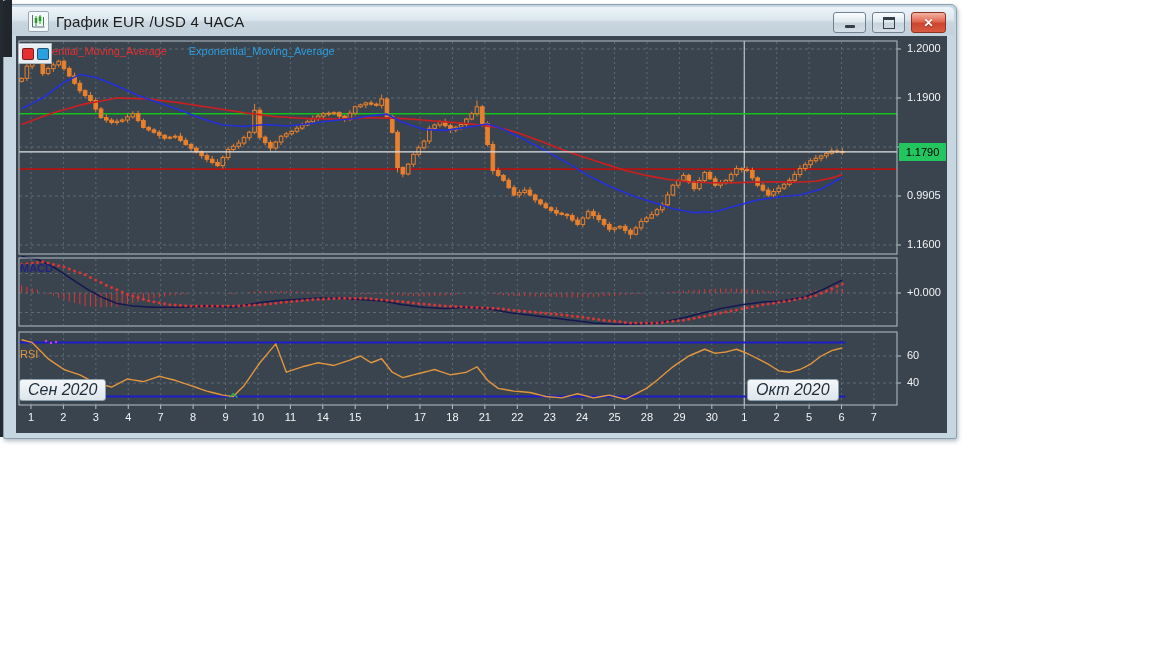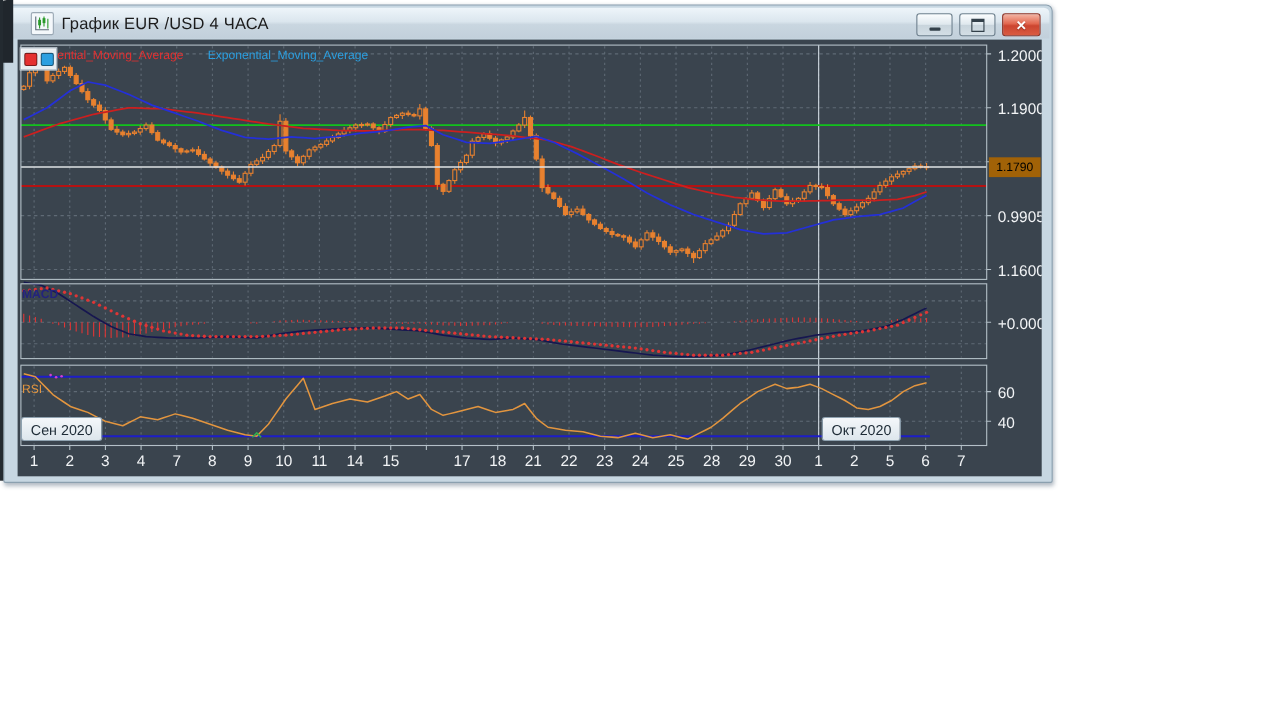--- a/index.html
+++ b/index.html
@@ -23,33 +23,33 @@
         background:linear-gradient(#f3b4a4,#e2674f 45%,#cc4530 55%,#d95b41);}
   .glyph-min{width:10px;height:3px;background:#33404a;margin-top:7px;border-radius:1px;}
   .glyph-max{width:10px;height:8px;border:1px solid #33404a;border-top:3px solid #33404a;background:transparent;}
   .glyph-close{color:#fff;font-size:12px;font-weight:bold;text-shadow:0 1px 1px rgba(90,20,10,.6);line-height:1;}
   
   #corner-artifact{position:absolute;left:0;top:0;width:12px;height:57px;background:#20262c;border-radius:6px 0 0 0;}
   #edge-artifact{position:absolute;left:0;top:0;width:3px;height:437px;background:#232a30;}
   
   #client{position:absolute;left:12px;top:31px;width:931px;height:397px;background:#3a444e;overflow:hidden;}
   #chart-svg{position:absolute;left:0;top:0;}
-  .axlabel{position:absolute;color:#f2f4f6;font-size:14px;white-space:nowrap;}
+  .axlabel{position:absolute;color:#f2f4f6;font-size:11px;white-space:nowrap;}
   .xlabel{transform:translateX(-50%);}
-  #price-box{position:absolute;left:883px;top:107px;width:47px;height:18px;background:#a16207;
+  #price-box{position:absolute;left:883px;top:107px;width:47px;height:18px;background:#22c55e;
       color:#000;font-size:11px;display:flex;align-items:center;justify-content:center;}
   #legend-box{position:absolute;left:2px;top:7px;width:32px;height:19px;background:#e8edf1;
       border:1px solid #aab6c0;box-shadow:1px 1px 0 rgba(255,255,255,.5) inset;display:flex;align-items:center;justify-content:center;gap:3px;}
   .sq{width:10px;height:10px;border-radius:2px;border:1px solid rgba(0,0,0,.45);}
   #legend-text{position:absolute;left:36px;top:9px;font-size:11px;display:flex;gap:6px;white-space:nowrap;}
   #macd-label{position:absolute;left:4px;top:226px;font-size:11px;font-weight:bold;color:#23237c;}
   #rsi-label{position:absolute;left:4px;top:312px;font-size:11px;color:#e2953f;}
   .monthbox{position:absolute;top:343px;height:20px;padding:0 8px;background:linear-gradient(#f4f7fa,#dde6ec);
-      border:1px solid #8fa2b0;border-radius:3px;color:#1d2b36;font-size:13px;
-      display:flex;align-items:center;justify-content:center;}
+      border:1px solid #8fa2b0;border-radius:3px;color:#1d2b36;font-size:16px;
+      display:flex;align-items:center;justify-content:center;font-style:italic;}
 </style>
 </head>
 <body>
 
 <div id="screen">
   <div id="win">
     <div id="titlebar">
       <span id="title-icon">
         <svg width="15" height="15" viewBox="0 0 15 15">
           <path d="M1.5 1 v12 h12" stroke="#5a6a76" stroke-width="1" fill="none"></path>

